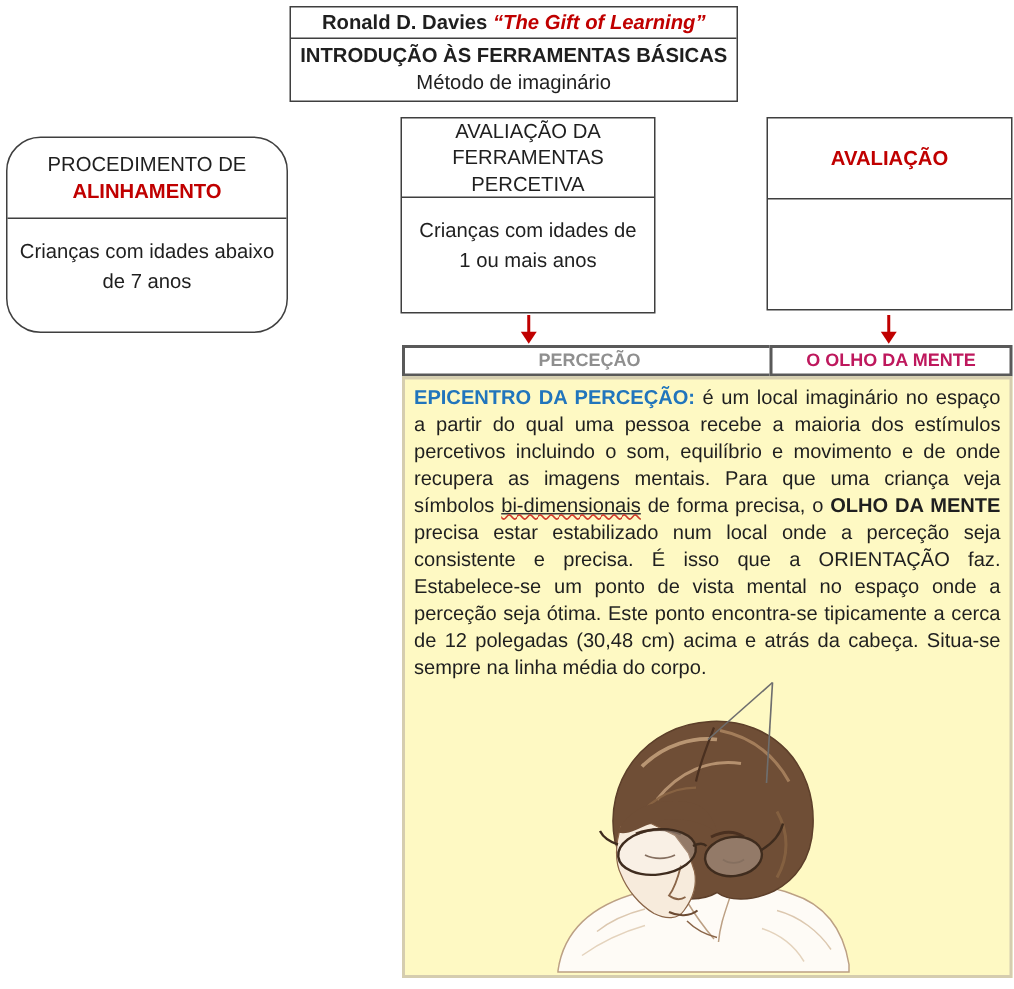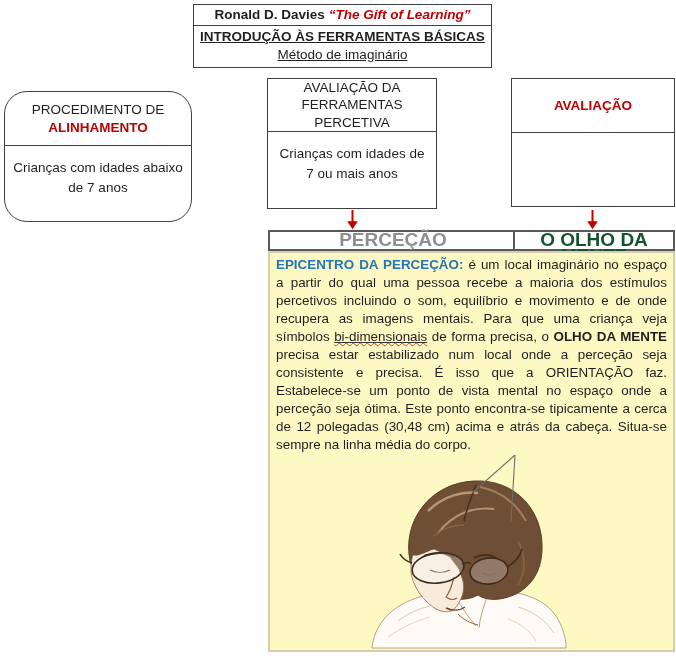--- a/index.html
+++ b/index.html
@@ -5,21 +5,21 @@
   html,body{margin:0;padding:0;background:#ffffff;}
   .canvas{
     position:relative;width:676px;height:659px;background:#ffffff;
     font-family:"Liberation Sans",sans-serif;color:#1f1f1f;overflow:hidden;
   }
   .abs{position:absolute;box-sizing:border-box;}
 
   
   .title-box{left:193px;top:4px;width:299px;border:1px solid #3f3f3f;background:#fff;text-align:center;}
   .title-row1{padding:2px 0 2px;border-bottom:1px solid #3f3f3f;font-size:13.5px;font-weight:bold;line-height:16px;}
-  .title-row2{padding:2px 0 4px;font-size:13.5px;line-height:17.5px;text-decoration:underline;}
+  .title-row2{padding:2px 0 4px;font-size:13.5px;line-height:17.5px;}
   .book{color:#C00000;font-style:italic;}
   .bold{font-weight:bold;}
 
   
   .col{border:1px solid #3f3f3f;background:#fff;text-align:center;font-size:13.5px;}
   .col-1{left:4px;top:91px;width:188px;height:131px;border-radius:23px;}
   .col-2{left:267px;top:78px;width:170px;height:131px;}
   .col-3{left:511px;top:78px;width:164px;height:129px;}
   .col-header{height:53px;border-bottom:1px solid #3f3f3f;display:flex;flex-direction:column;align-items:center;justify-content:center;line-height:17.5px;}
   .col-2 .col-header{height:52px;padding:0 20px;}
@@ -27,23 +27,23 @@
   .col-body{padding:12px 8px 0;line-height:20px;}
   .col-2 .col-body{padding:12px 10px 0;line-height:20px;}
   .col-3 .col-body{padding:3px 13px 0;line-height:17.5px;}
   .red-bold{color:#C00000;font-weight:bold;}
 
   
   .down-arrow{width:13px;height:21px;}
 
   
   .label-box{top:230px;height:21px;border:2px solid #595959;background:#fff;text-align:center;
-             font-size:19px;font-weight:bold;line-height:16px;}
+             font-size:12px;font-weight:bold;line-height:16px;}
   .label-percecao{left:268px;width:250px;color:#8f8f8f;}
-  .label-olho{left:513px;width:162px;color:#14532d;}
+  .label-olho{left:513px;width:162px;color:#be185d;}
 
   
   .big-box{left:268px;top:251px;width:407px;height:401px;border:2px solid #D5CDAF;background:#fef9c3;padding:3px 6px 0;}
   .big-box p{margin:0;text-align:justify;font-size:13.4px;line-height:18px;color:#1f1f1f;}
   .lead-blue{color:#2175BC;font-weight:bold;}
   .u-straight{text-decoration:underline;text-decoration-color:#333;}
   .u-wavy{text-decoration:underline;text-decoration-style:wavy;text-decoration-color:#d03a2b;text-decoration-thickness:1px;}
 
   .sketch{left:88px;top:198px;width:248px;height:198px;}
 </style>
@@ -66,21 +66,21 @@
   <div class="abs col col-1">
     <div class="col-header">
       <div>PROCEDIMENTO DE</div>
       <div class="red-bold">ALINHAMENTO</div>
     </div>
     <div class="col-body">Crianças com idades abaixo de 7 anos</div>
   </div>
 
   <div class="abs col col-2">
     <div class="col-header">AVALIAÇÃO DA FERRAMENTAS PERCETIVA</div>
-    <div class="col-body">Crianças com idades de 7 ou mais anos</div>
+    <div class="col-body">Crianças com idades de 1 ou mais anos</div>
   </div>
 
   <div class="abs col col-3">
     <div class="col-header">
       <div class="red-bold">AVALIAÇÃO</div>
     </div>
   </div>
 
   <svg class="abs down-arrow" style="left:346px;top:209px;" viewBox="0 0 13 21">
     <line x1="6.5" y1="1" x2="6.5" y2="13" stroke="#C00000" stroke-width="2"></line>

